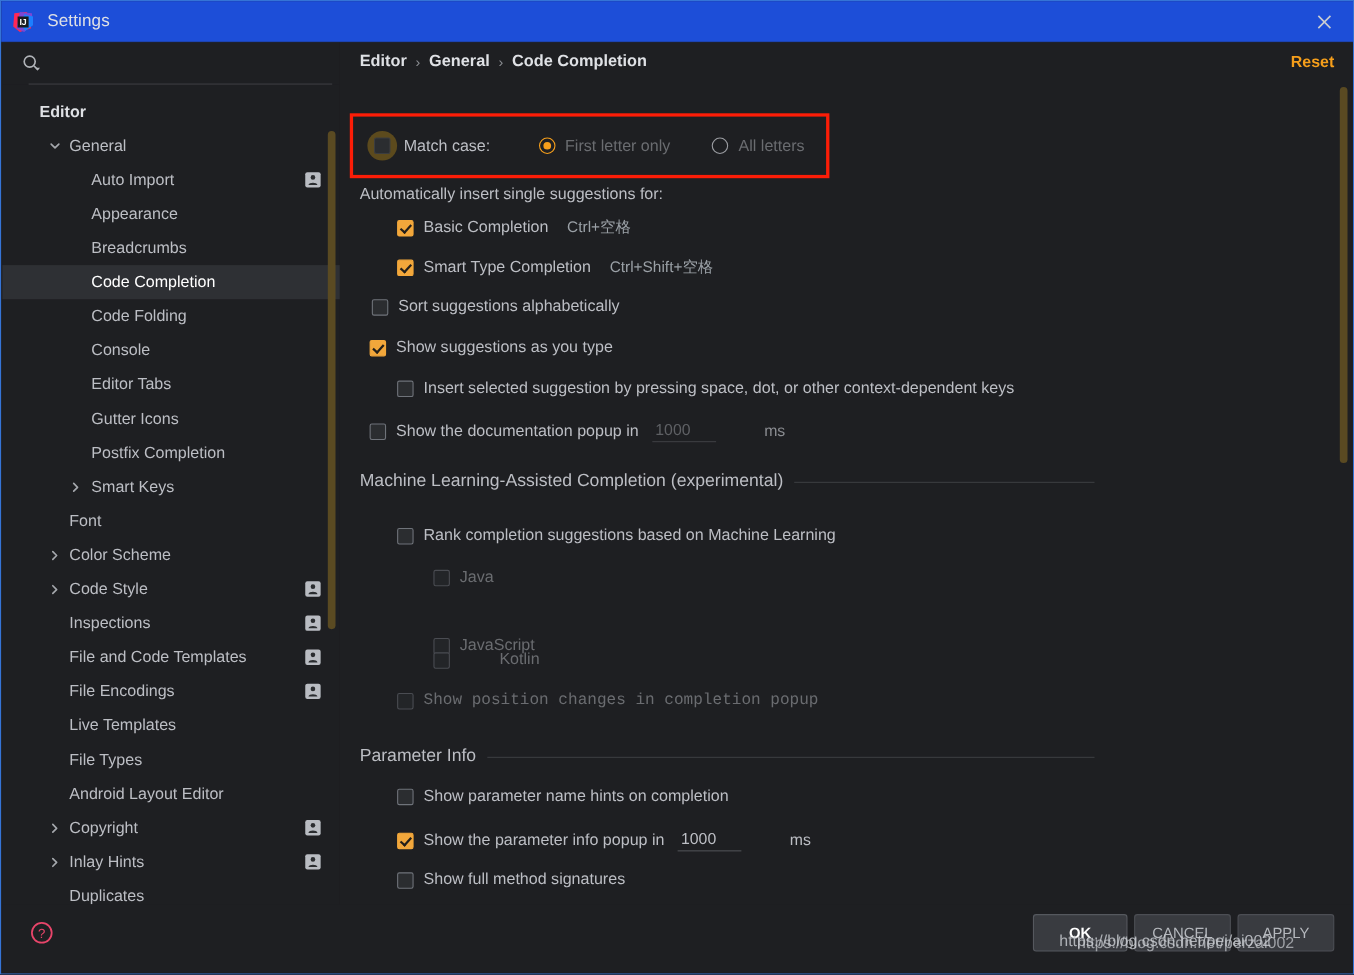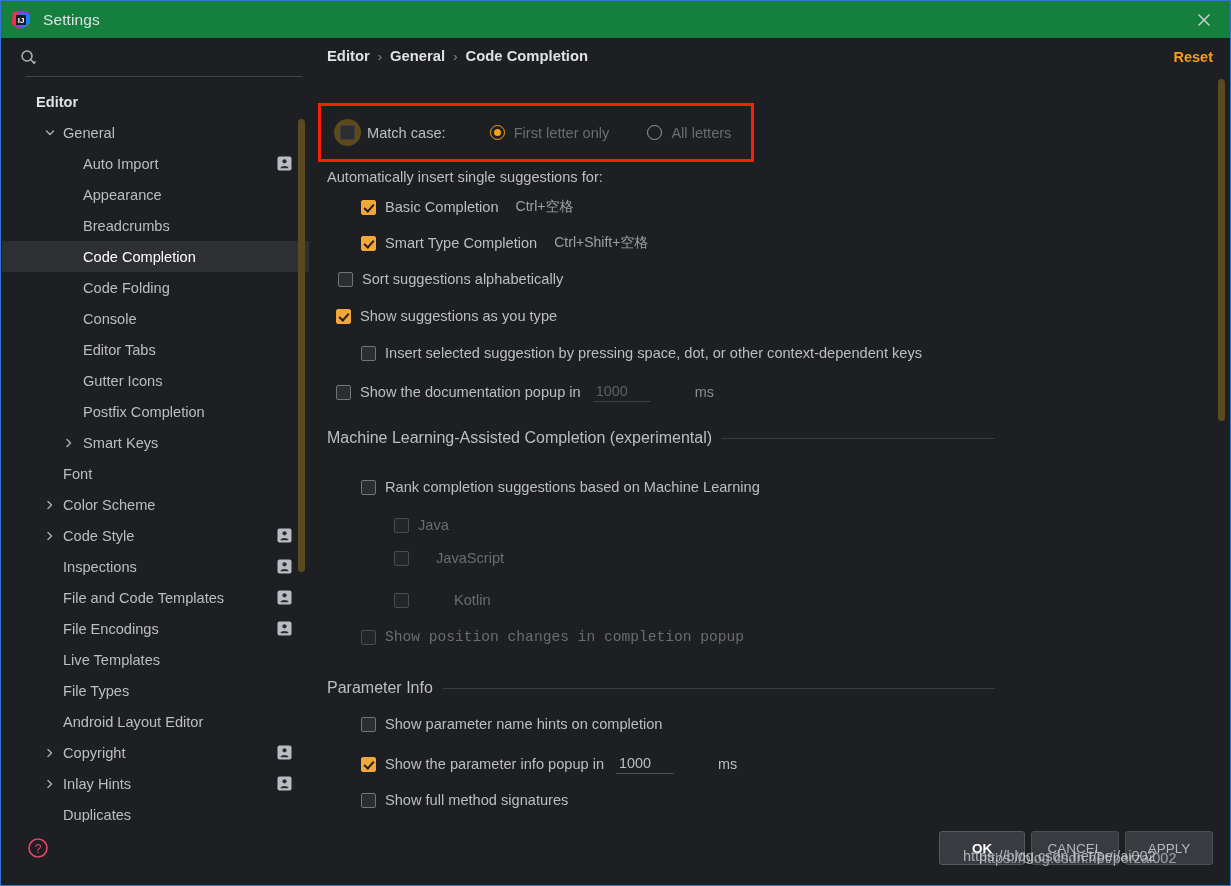--- a/index.html
+++ b/index.html
@@ -20,21 +20,21 @@
     border: 1px solid #3574d6;
     overflow: hidden;
   }
 
   
   #titlebar {
     position: absolute;
     top: 0; left: 0;
     width: 1229px;
     height: 38px;
-    background: #15803d;
+    background: #1d4ed8;
     display: flex;
     align-items: center;
     border-bottom: 1px solid #1e1f22;
   }
   #logo {
     width: 22px; height: 22px;
     margin-left: 9px;
     flex: 0 0 auto;
     position: relative;
   }
@@ -623,21 +623,21 @@
       <div class="row" style="top:408px;left:52px;">
         <div class="cb"></div>
         <span class="lb">Rank completion suggestions based on Machine Learning</span>
       </div>
 
       <div class="row" style="top:446px;left:85px;">
         <div class="cb dis"></div>
         <span class="lb dim">Java</span>
       </div>
 
-      <div class="row" style="top:479px;left:85px;gap:18px;">
+      <div class="row" style="top:508px;left:85px;">
         <div class="cb dis"></div>
         <span class="lb dim">JavaScript</span>
       </div>
 
       <div class="row" style="top:521px;left:85px;gap:36px;">
         <div class="cb dis"></div>
         <span class="lb dim">Kotlin</span>
       </div>
 
       <div class="row" style="top:558px;left:52px;font-family:Liberation Mono, monospace;">

